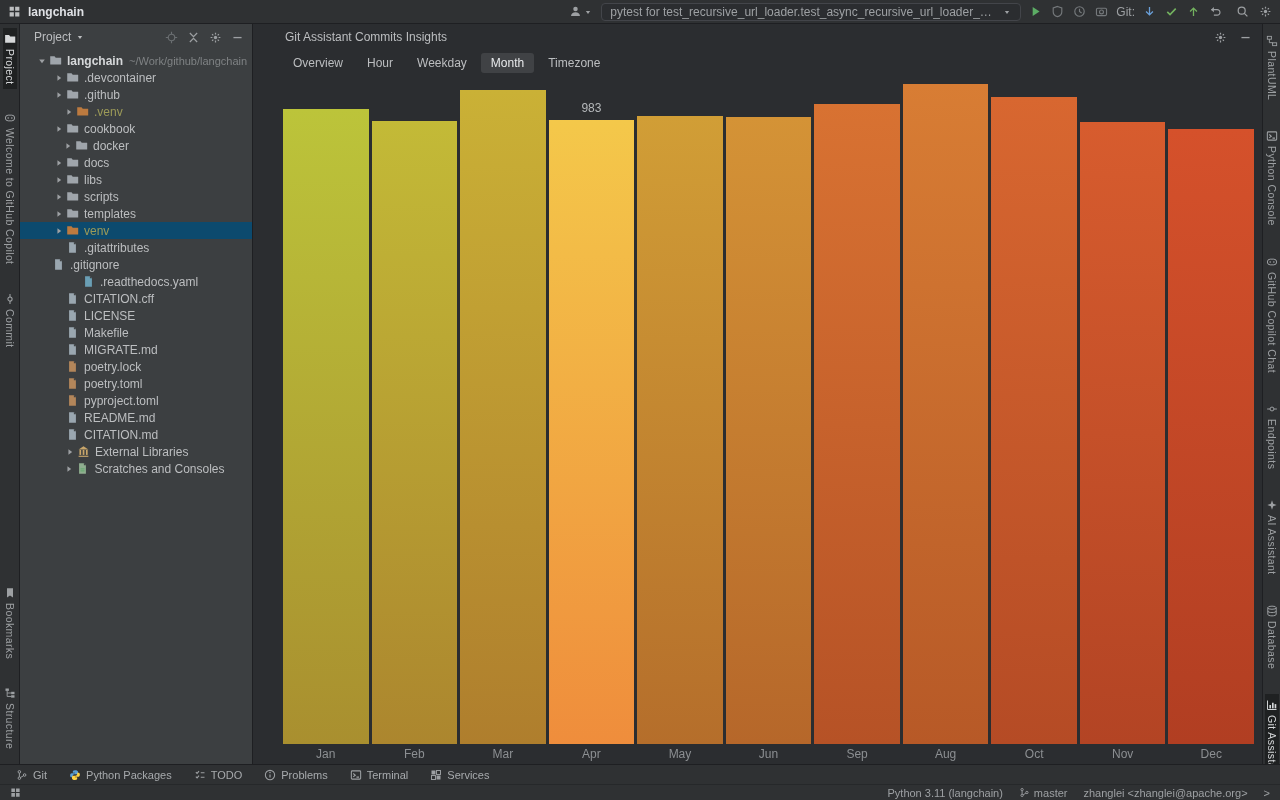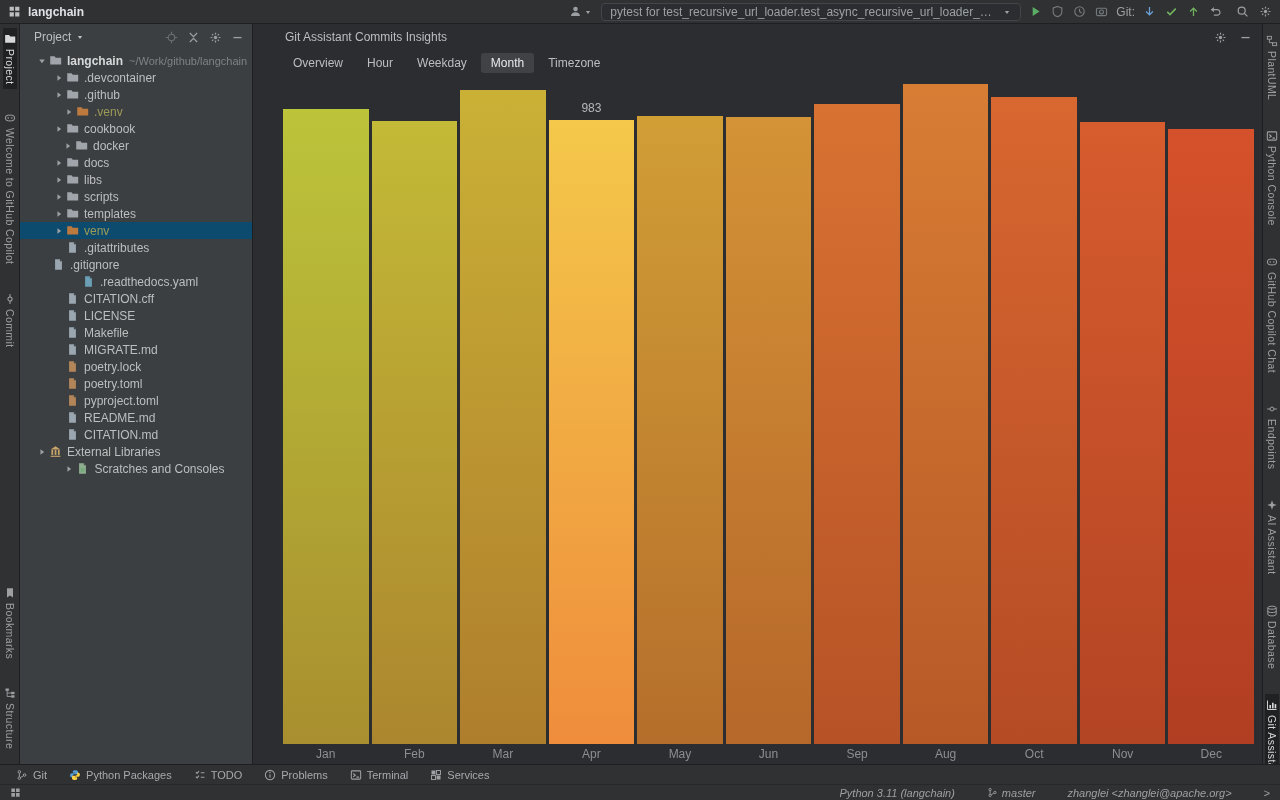--- a/index.html
+++ b/index.html
@@ -58,21 +58,21 @@
   .plot{flex:1;position:relative;}
   .bar{position:absolute;left:0;right:0;bottom:0;}
   .bar-val{position:absolute;width:100%;text-align:center;color:#b5b8ba;font-size:12px;}
   .axis{height:16px;flex:0 0 16px;text-align:center;color:#8c8f92;font-size:12px;padding-top:3px;}
 
   
   .btoolbar{height:20px;flex:0 0 20px;background:#2f3133;border-top:1px solid #1e1f22;display:flex;align-items:center;gap:22px;padding:0 16px;font-size:11px;color:#a7aaad;}
   .bt-item{display:inline-flex;align-items:center;gap:5px;cursor:default;}
   .bt-item .ic svg{width:12px;height:12px;}
   .statusbar{height:16px;flex:0 0 16px;background:#2f3133;border-top:1px solid #26282a;display:flex;align-items:center;padding:0 10px;font-size:11px;color:#9da0a3;}
-  .sb-right{margin-left:auto;display:flex;align-items:center;gap:32px;font-style:italic;}
+  .sb-right{margin-left:auto;display:flex;align-items:center;gap:16px;}
   .sb-item{display:inline-flex;align-items:center;gap:4px;cursor:default;}
   .statusbar .ic svg{width:11px;height:11px;}
 </style>
 </head>
 <body>
 
 <div class="screen">
 
   <div class="titlebar">
     <span class="ic">
@@ -543,21 +543,21 @@
           <div class="trow" style="padding-left: 31px;">
             <span class="tw"></span>
             <span class="ic fic" style="color: rgb(154, 167, 176);">
               <svg viewBox="0 0 16 16">
                 <path fill="currentColor" d="M3.8 1.5h5.9l2.5 2.6v10.4H3.8z"></path>
                 <path fill="#3c3f41" d="M9.7 1.5l2.5 2.6H9.7z"></path>
               </svg>
             </span>
             <span class="lbl">CITATION.md</span>
           </div>
-          <div class="trow" style="padding-left: 14px;">
+          <div class="trow" style="padding-left: 14px; margin-left: 28px;">
             <span class="tw">
               <svg viewBox="0 0 16 16">
                 <path fill="currentColor" d="M5.5 3.5l6 4.5-6 4.5z"></path>
               </svg>
             </span>
             <span class="ic fic" style="color: rgb(201, 166, 106);">
               <svg viewBox="0 0 16 16">
                 <path fill="currentColor" d="M2 13.2h12v1.4H2z"></path>
                 <rect x="3" y="6" width="2.1" height="6.2" fill="currentColor"></rect>
                 <rect x="7" y="6" width="2.1" height="6.2" fill="currentColor"></rect>

